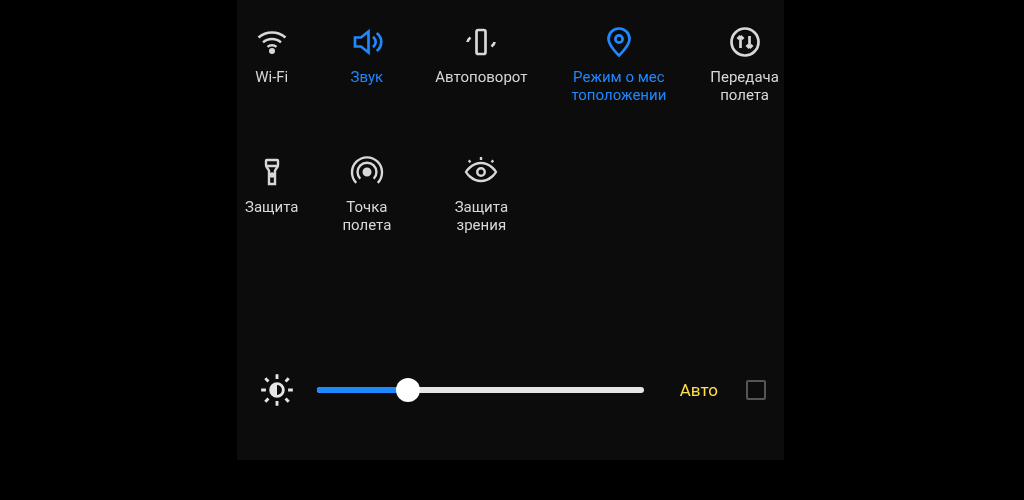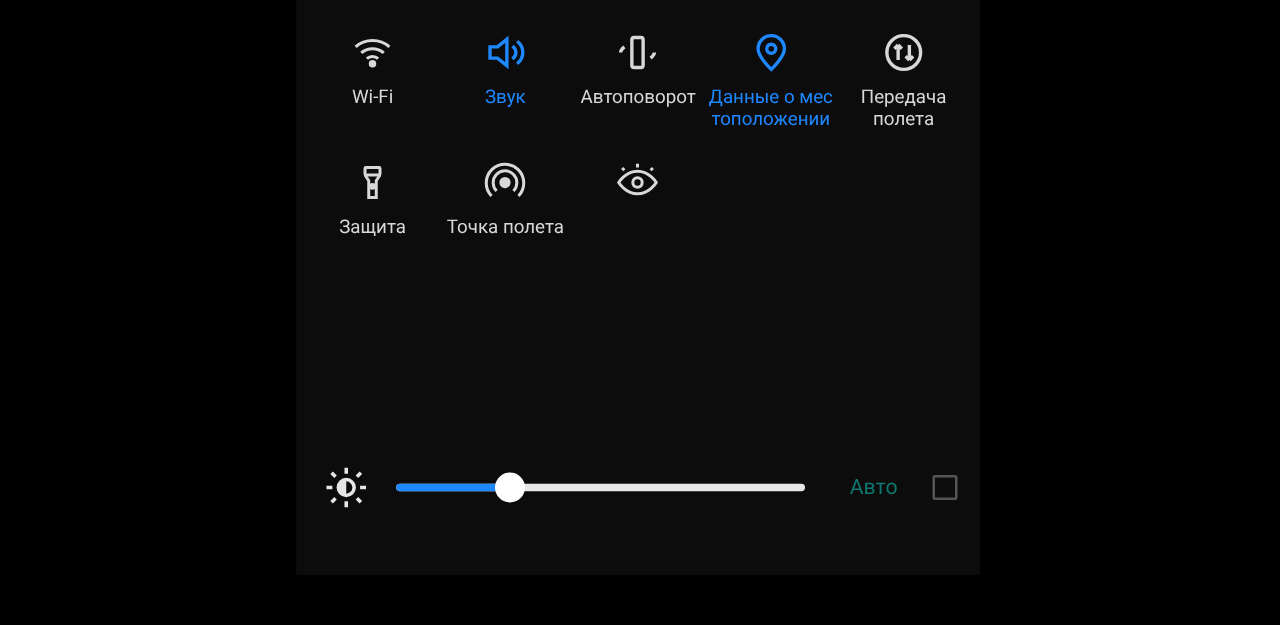--- a/index.html
+++ b/index.html
@@ -17,20 +17,21 @@
     width: 547px;
     height: 460px;
     background: #0c0c0d;
   }
   .grid {
     display: grid;
     grid-template-columns: repeat(5, 1fr);
     column-gap: 0;
     row-gap: 18px;
     padding: 18px 8px 8px 8px;
+    gap: 44px;
   }
   .tile {
     display: flex;
     flex-direction: column;
     align-items: center;
     justify-content: flex-start;
     text-align: center;
     color: #d8d8d8;
     min-height: 86px;
     cursor: pointer;
@@ -90,21 +91,21 @@
   .slider-thumb {
     position: absolute;
     top: 50%;
     width: 24px;
     height: 24px;
     background: #fff;
     border-radius: 50%;
     transform: translate(-50%, -50%);
   }
   .auto-label {
-    color: #0f766e;
+    color: #fde047;
     font-size: 17px;
     margin-left: 18px;
   }
   .auto-checkbox {
     width: 20px;
     height: 20px;
     border: 2px solid #555;
     border-radius: 2px;
     margin-left: 10px;
   }
@@ -156,21 +157,21 @@
       <div class="label">Автоповорот</div>
     </div>
 
     <div class="tile active">
       <div class="icon-wrap">
         <svg class="icon" viewBox="0 0 24 24" fill="none" stroke-width="1.8">
           <path d="M12 21s7-6.5 7-11a7 7 0 10-14 0c0 4.5 7 11 7 11z"></path>
           <circle cx="12" cy="10" r="2.4"></circle>
         </svg>
       </div>
-      <div class="label">Данные о мес тоположении</div>
+      <div class="label">Режим о мес тоположении</div>
     </div>
 
     <div class="tile">
       <div class="icon-wrap">
         <svg class="icon" viewBox="0 0 24 24" fill="none" stroke-width="1.8">
           <circle cx="12" cy="12" r="9"></circle>
           <path d="M9 8v8"></path>
             <path d="M9 8l-2 2"></path>
             <path d="M9 8l2 2"></path>
           <path d="M15 16V8"></path>
@@ -206,20 +207,21 @@
 
 
     <div class="tile">
       <div class="icon-wrap">
         <svg class="icon" viewBox="0 0 24 24" fill="none" stroke-width="1.6">
           <path d="M2 12s3.5-6 10-6 10 6 10 6-3.5 6-10 6S2 12 2 12z"></path>
           <circle cx="12" cy="12" r="2.5"></circle>
           <path d="M12 4V2M5 5.5L3.8 4.3M19 5.5l1.2-1.2"></path>
         </svg>
       </div>
+      <div class="label">Защита зрения</div>
     </div>
 
 
 
   </div>
 
   <div class="brightness-row">
     <div class="brightness-icon">
       <svg viewBox="0 0 24 24" width="38" height="38" fill="none" stroke="#e6e6e6" stroke-width="1.8">
         <circle cx="12" cy="12" r="4"></circle>

